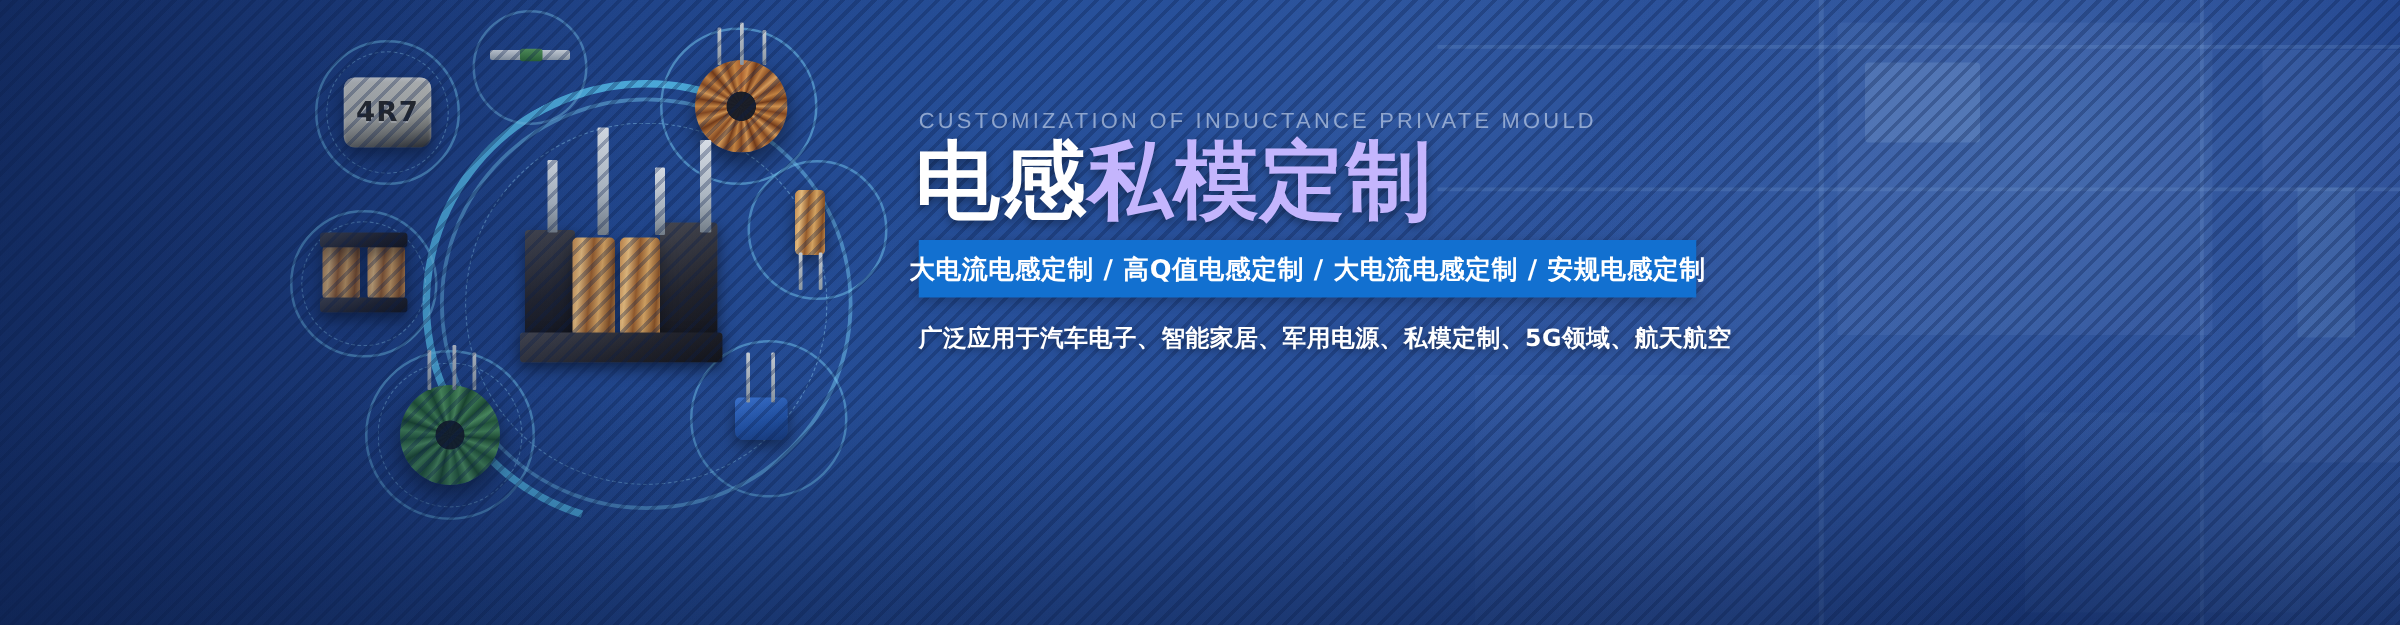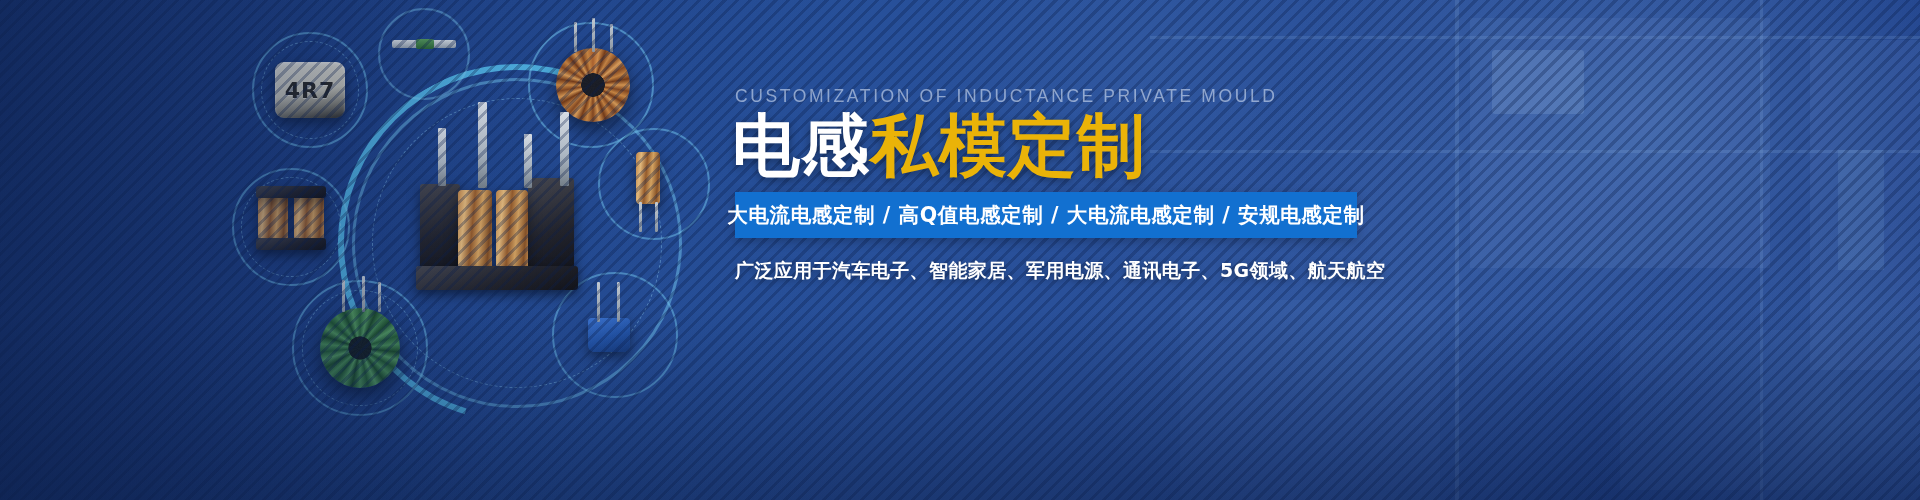--- a/index.html
+++ b/index.html
@@ -143,21 +143,21 @@
     font-family:"Liberation Sans",sans-serif;
   }
 
   .headline {
     position:absolute; left:-3px; top:112px;
     font-size:68px; font-weight:700; line-height:1;
     letter-spacing:1px; white-space:nowrap;
     font-family:"DejaVu Sans","Liberation Sans",sans-serif;
   }
   .headline .hl-a { color:#ffffff; text-shadow:0 3px 8px rgba(0,0,0,.38); }
-  .headline .hl-b { color:#eab308; text-shadow:0 3px 8px rgba(0,0,0,.38); }
+  .headline .hl-b { color:#c4b5fd; text-shadow:0 3px 8px rgba(0,0,0,.38); }
 
   .tagbar {
     position:absolute; left:0; top:192px;
     width:622px; height:46px;
     background:#1270d0;
     display:flex; align-items:center; justify-content:center;
     box-shadow:0 3px 10px rgba(0,0,0,.25);
   }
   .tagbar-text {
     color:#ffffff; font-size:20.5px; font-weight:700;
@@ -271,17 +271,17 @@
     <div class="eyebrow">CUSTOMIZATION OF INDUCTANCE PRIVATE MOULD</div>
 
     <div class="headline">
       <span class="hl-a">电感</span><span class="hl-b">私模定制</span>
     </div>
 
     <div class="tagbar">
       <span class="tagbar-text">大电流电感定制  /  高Q值电感定制  /  大电流电感定制  /  安规电感定制</span>
     </div>
 
-    <div class="desc">广泛应用于汽车电子、智能家居、军用电源、通讯电子、5G领域、航天航空</div>
+    <div class="desc">广泛应用于汽车电子、智能家居、军用电源、私模定制、5G领域、航天航空</div>
 
   </div>
 
 </div>
 
 </body></html>

